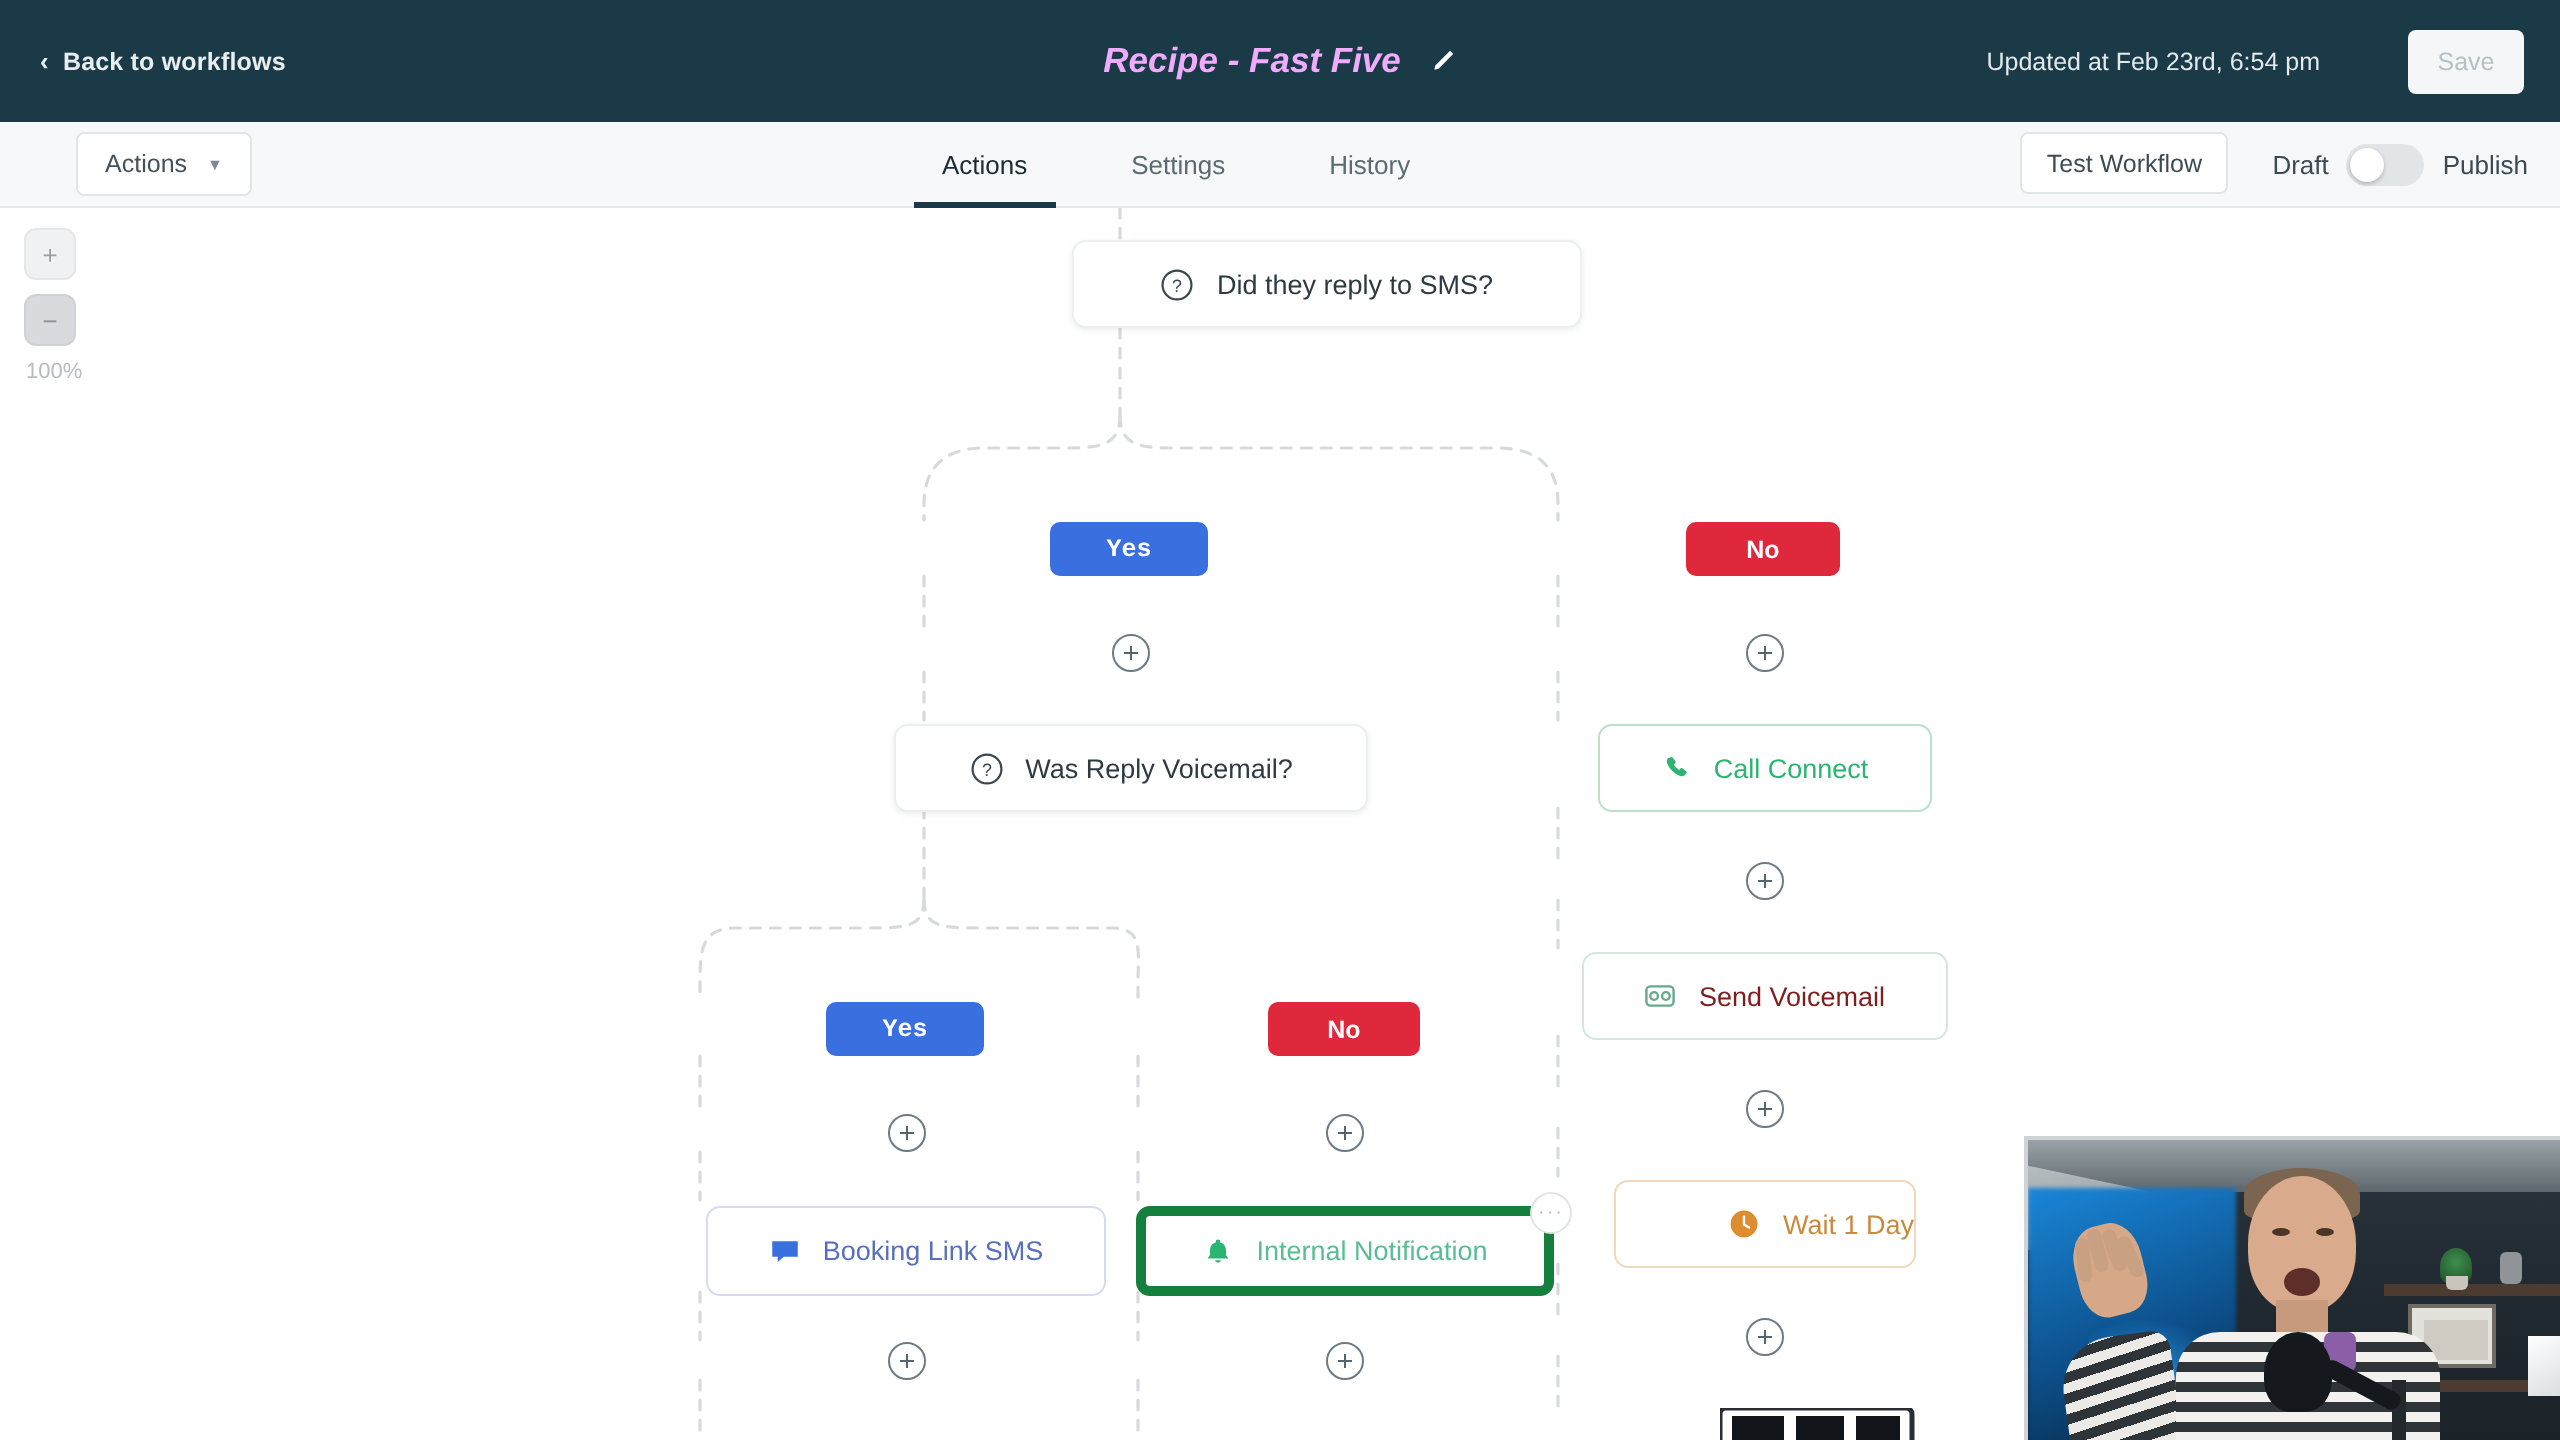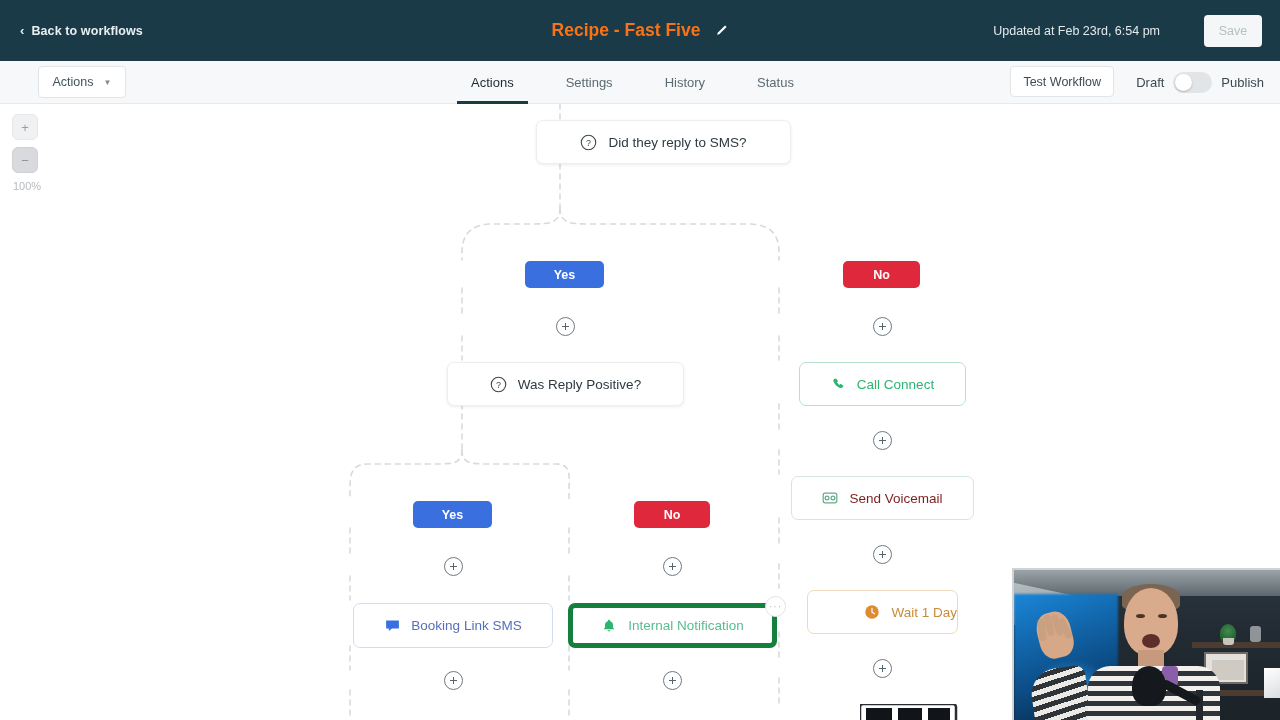--- a/index.html
+++ b/index.html
@@ -21,21 +21,21 @@
     position: absolute; left: 20px;
     display: flex; align-items: center; gap: 7px;
     color: #e9eef0; font-size: 12.5px; font-weight: bold;
     cursor: pointer; letter-spacing: .1px;
   }
   .back-chev { font-size: 13px; line-height: 1; color: #e9eef0; }
   .title-wrap {
     position: absolute; left: 0; right: 0; top: 0; height: 61px;
     display: flex; align-items: center; justify-content: center; gap: 14px;
   }
-  .wf-title { color: #f97316; font-size: 17.5px; font-weight: bold; }
+  .wf-title { color: #f0abfc; font-size: 17.5px; font-weight: bold; font-style: italic; }
   .pencil-icon { color: #ffffff; display: flex; cursor: pointer; }
   .updated-text {
     position: absolute; right: 120px;
     color: #e3eaec; font-size: 12.5px;
   }
   .save-btn {
     position: absolute; right: 18px;
     width: 58px; height: 32px;
     background: #f4f6f7; border-radius: 4px;
     color: #b7c0c4; font-size: 12.5px;
@@ -128,21 +128,21 @@
   .node.blue { border: 1px solid #d4dcf2; color: #566fbe; }
   .node.orange { border: 1px solid #f0d9bb; color: #c98a3e; justify-content: flex-end; }
   .node.green-hover { border: 5px solid #15803d; color: #57bd92; }
 
   .pill {
     position: absolute; border-radius: 5px;
     display: flex; align-items: center; justify-content: center;
     color: #ffffff; font-size: 12.5px; font-weight: bold;
     cursor: pointer;
   }
-  .pill.yes { background: #3a6fe0; }
+  .pill.yes { background: #3a6fe0; font-family: Liberation Mono, monospace; }
   .pill.no  { background: #e0283c; }
 
   .plus {
     position: absolute; width: 19px; height: 19px; border-radius: 50%;
     border: 1.6px solid #6c7a84; background: #ffffff;
     display: flex; align-items: center; justify-content: center;
     cursor: pointer;
   }
   .plus::before, .plus::after {
     content: ''; position: absolute; background: #56646e;
@@ -259,21 +259,20 @@
 <div class="toolbar">
   <div class="actions-select">
     <span>Actions</span>
     <span class="caret">▼</span>
   </div>
 
   <div class="tabs">
     <div class="tab active">Actions</div>
     <div class="tab">Settings</div>
     <div class="tab">History</div>
-    <div class="tab">Status</div>
   </div>
 
   <div class="test-btn">Test Workflow</div>
 
   <div class="pub-wrap">
     <span class="pub-label">Draft</span>
     <div class="toggle">
       <div class="knob"></div>
     </div>
     <span class="pub-label">Publish</span>
@@ -347,21 +346,21 @@
   <div class="plus" style="left:556px; top:213px;"></div>
   <div class="plus" style="left:873px; top:213px;"></div>
 
   <div class="node question" style="left:447px; top:258px; width:237px; height:44px;">
     <span class="icon">
       <svg width="17" height="17" viewBox="0 0 20 20">
         <circle cx="10" cy="10" r="8.5" fill="none" stroke="#3b474e" stroke-width="1.3"></circle>
         <text x="10" y="14.2" text-anchor="middle" font-size="10.5" font-family="Liberation Sans, sans-serif" fill="#3b474e">?</text>
       </svg>
     </span>
-    <span>Was Reply Positive?</span>
+    <span>Was Reply Voicemail?</span>
   </div>
 
   <div class="node green" style="left:799px; top:258px; width:167px; height:44px;">
     <span class="icon">
       <svg width="15" height="15" viewBox="0 0 20 20">
         <path d="M4.2 2.6c-1 .9-1.3 2.3-.7 3.7 1.5 3.6 4.6 6.7 8.2 8.2 1.4.6 2.8.3 3.7-.7l.8-.9c.4-.5.3-1.2-.2-1.6l-2.3-1.7c-.5-.4-1.2-.3-1.6.2l-.6.8c-1.5-.8-2.8-2.1-3.6-3.6l.8-.6c.5-.4.6-1.1.2-1.6L7.2 2.5c-.4-.5-1.1-.6-1.6-.2z" fill="#2bb573"></path>
       </svg>
     </span>
     <span>Call Connect</span>
   </div>

